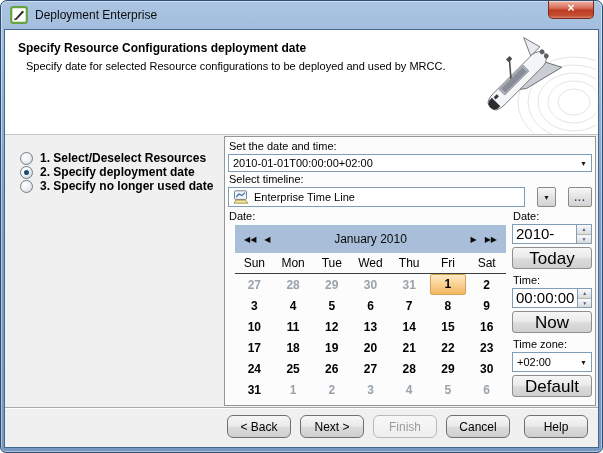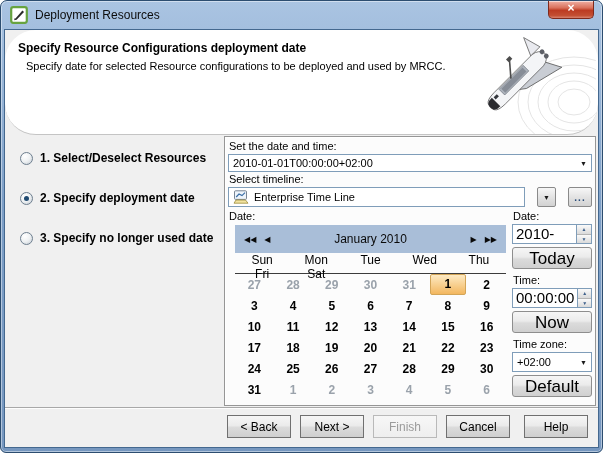--- a/index.html
+++ b/index.html
@@ -15,28 +15,28 @@
   .title-text{font-size:12px;color:#0d0d0d;}
   .app-icon{width:18px;height:18px;flex:0 0 auto;display:block;}
   .close-btn{position:absolute;top:0;right:8px;width:46px;height:18px;border:1px solid #7e291c;border-top:none;
     border-radius:0 0 5px 5px;color:#fff;font-size:12px;font-weight:bold;line-height:15px;text-align:center;
     background:linear-gradient(#efb0a4 0%,#d9715c 40%,#bc3b22 55%,#c34e32 85%,#d7836f 100%);
     box-shadow:inset 0 1px 0 rgba(255,255,255,.55);cursor:default;}
 
   .content{position:absolute;top:28px;left:3px;right:3px;bottom:4px;background:#f0f0f0;border:1px solid #44688f;overflow:hidden;}
 
   
-  .hdr{position:absolute;top:0;left:0;right:0;height:105px;background:#fff;border-bottom:1px solid #c4c4c4;overflow:hidden;border-radius:31px;}
+  .hdr{position:absolute;top:0;left:0;right:0;height:105px;background:#fff;border-bottom:1px solid #c4c4c4;overflow:hidden;}
   .hdr-title{position:absolute;left:13px;top:11px;font-size:12px;font-weight:bold;color:#000;}
   .hdr-sub{position:absolute;left:21px;top:30px;font-size:11px;color:#000;}
   .shuttle-wrap{position:absolute;right:2px;top:0;width:150px;height:105px;}
 
   
   .bodyarea{position:absolute;top:106px;left:0;right:0;bottom:40px;background:#f0f0f0;}
-  .steps{position:absolute;left:15px;top:15px;display:flex;flex-direction:column;gap:26px;}
+  .steps{position:absolute;left:15px;top:15px;display:flex;flex-direction:column;gap:0;}
   .step-row{display:flex;align-items:center;gap:7px;font-size:12px;font-weight:bold;color:#000;cursor:default;}
   .radio{width:13px;height:13px;border-radius:50%;border:1px solid #6e7f8f;position:relative;flex:0 0 auto;
     background:radial-gradient(circle at 35% 30%,#ffffff 0%,#eef1f3 50%,#c3cad1 100%);}
   .radio.on::after{content:"";position:absolute;left:3px;top:3px;width:5px;height:5px;border-radius:50%;background:#1f4a71;}
 
   .panel{position:absolute;left:219px;top:0;right:2px;bottom:1px;background:#fcfcfc;border:1px solid #969696;
     box-shadow:inset 1px 1px 0 #fff;padding:2px 3px 0 3px;}
   .sec-label{font-size:11px;color:#000;margin:1px 0 2px 1px;}
 
   .combo{height:18px;border:1px solid #7f9db9;background:#fff;display:flex;align-items:center;padding:0 4px;font-size:11px;color:#000;}
@@ -49,21 +49,21 @@
   .more-btn{width:24px;font-size:10px;color:#2b4d79;font-weight:bold;letter-spacing:1px;}
 
   .main-row{display:flex;margin-top:2px;}
   .cal-area{flex:1;min-width:0;}
   .calendar{margin:3px 4px 0 7px;}
   .cal-head{height:28px;background:#a9bed8;display:flex;align-items:center;padding:0 9px;font-size:12px;color:#0a0a0a;}
   .cal-nav{font-size:8px;cursor:default;}
   .cal-nav.l{margin-right:8px;}
   .cal-nav.r{margin-left:8px;}
   .cal-title{flex:1;text-align:center;}
-  .day-names{display:grid;grid-template-columns:repeat(5,1fr);height:21px;align-items:center;text-align:center;
+  .day-names{display:grid;grid-template-columns:repeat(7,1fr);height:21px;align-items:center;text-align:center;
     font-size:12px;color:#000;border-bottom:1px solid #3c3c3c;}
   .cal-grid{display:grid;grid-template-columns:repeat(7,1fr);grid-auto-rows:21px;}
   .cal-cell{display:flex;align-items:center;justify-content:center;font-size:12px;color:#000;cursor:default;font-weight:bold;}
   .cal-cell.muted{color:#9aa2ab;}
   .cal-cell.selected span{display:block;width:36px;line-height:19px;text-align:center;
     background:linear-gradient(#fdeac3,#f3b75f);border:1px solid #d3a558;border-radius:2px;}
 
   .side-col{width:80px;margin-left:2px;display:flex;flex-direction:column;}
   .side-col .sec-label{margin:1px 0 2px 1px;}
   .spinner{display:flex;height:20px;}
@@ -73,37 +73,37 @@
     background:linear-gradient(#fafafa,#dadada);cursor:default;}
   .spin-btn.up{border-bottom:1px solid #b5b5b5;}
   .w-btn{height:22px;margin:3px 0 4px 0;border:1px solid #8e8e8e;border-radius:3px;font-size:17px;color:#000;
     font-family:"Liberation Sans",sans-serif;
     background:linear-gradient(#f6f6f6,#ebebeb 45%,#dbdbdb 55%,#d0d0d0);cursor:default;}
   .combo.tz{height:20px;}
 
   
   .footer{position:absolute;left:0;right:0;bottom:0;height:40px;background:#f0f0f0;border-top:1px solid #a8a8a8;
     box-shadow:inset 0 1px 0 #fdfdfd;display:flex;align-items:center;justify-content:flex-end;gap:9px;padding:0 10px 2px 0;}
-  .btn{min-width:64px;height:23px;border:1px solid #707070;border-radius:0;font-size:12px;color:#000;
+  .btn{min-width:64px;height:23px;border:1px solid #707070;border-radius:6px;font-size:12px;color:#000;
     font-family:"Liberation Sans",sans-serif;padding:0 10px;
     background:linear-gradient(#f6f6f6,#ebebeb 45%,#dbdbdb 55%,#cfcfcf);cursor:default;}
   .btn.disabled{color:#9b9b9b;border-color:#b9b9b9;background:linear-gradient(#f7f7f7,#eeeeee);}
 </style>
 </head>
 <body>
 
 <div class="dialog">
 
   <div class="titlebar">
     <svg class="app-icon" viewBox="0 0 18 18">
       <rect x="1.2" y="1.2" width="15.6" height="15.6" rx="2" fill="#ffffff" stroke="#67a33f" stroke-width="2.2"></rect>
       <path d="M4.6 13.4 L12.4 4.6 L14 6.1 L6.6 13.7 Z" fill="#2a2a2a"></path>
       <path d="M4.2 14.2 L6.4 13.7 L4.7 12.1 Z" fill="#2a2a2a"></path>
     </svg>
-    <span class="title-text">Deployment Resources</span>
+    <span class="title-text">Deployment Enterprise</span>
     <div class="close-btn">
       <span>×</span>
     </div>
   </div>
 
   <div class="content">
 
     <div class="hdr">
       <div class="hdr-title">Specify Resource Configurations deployment date</div>
       <div class="hdr-sub">Specify date for selected Resource configurations to be deployed and used by MRCC.</div>

